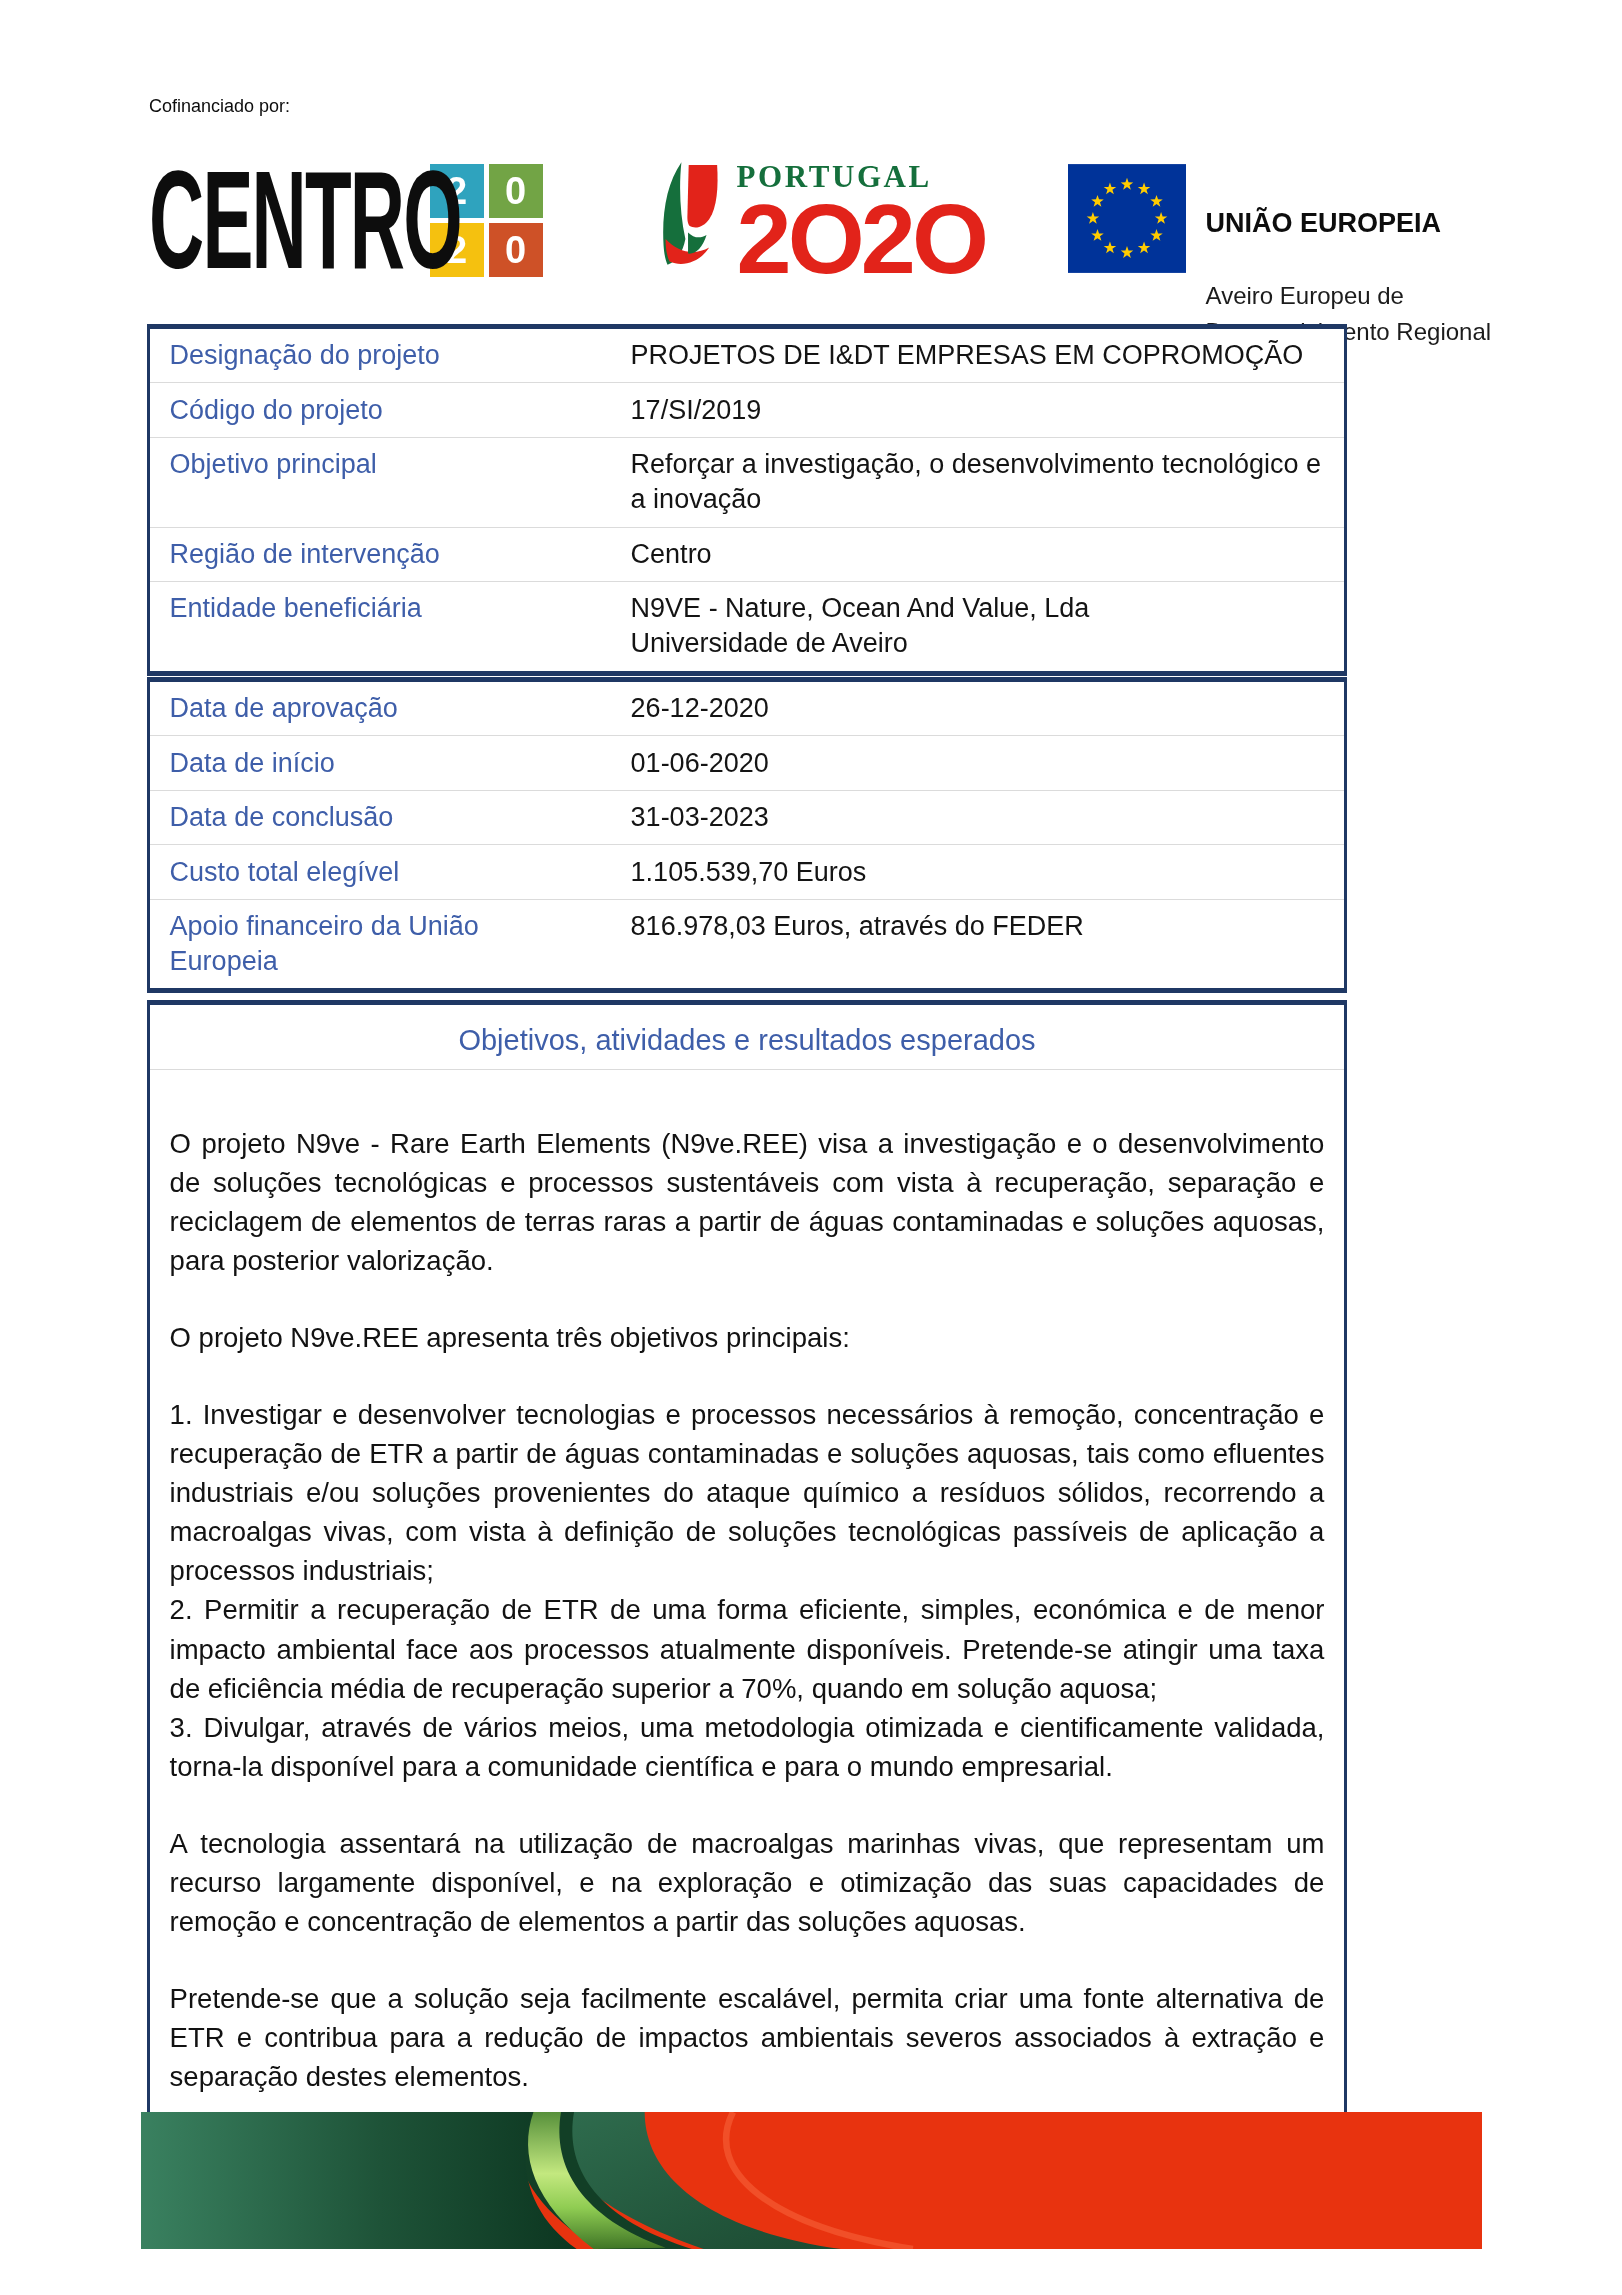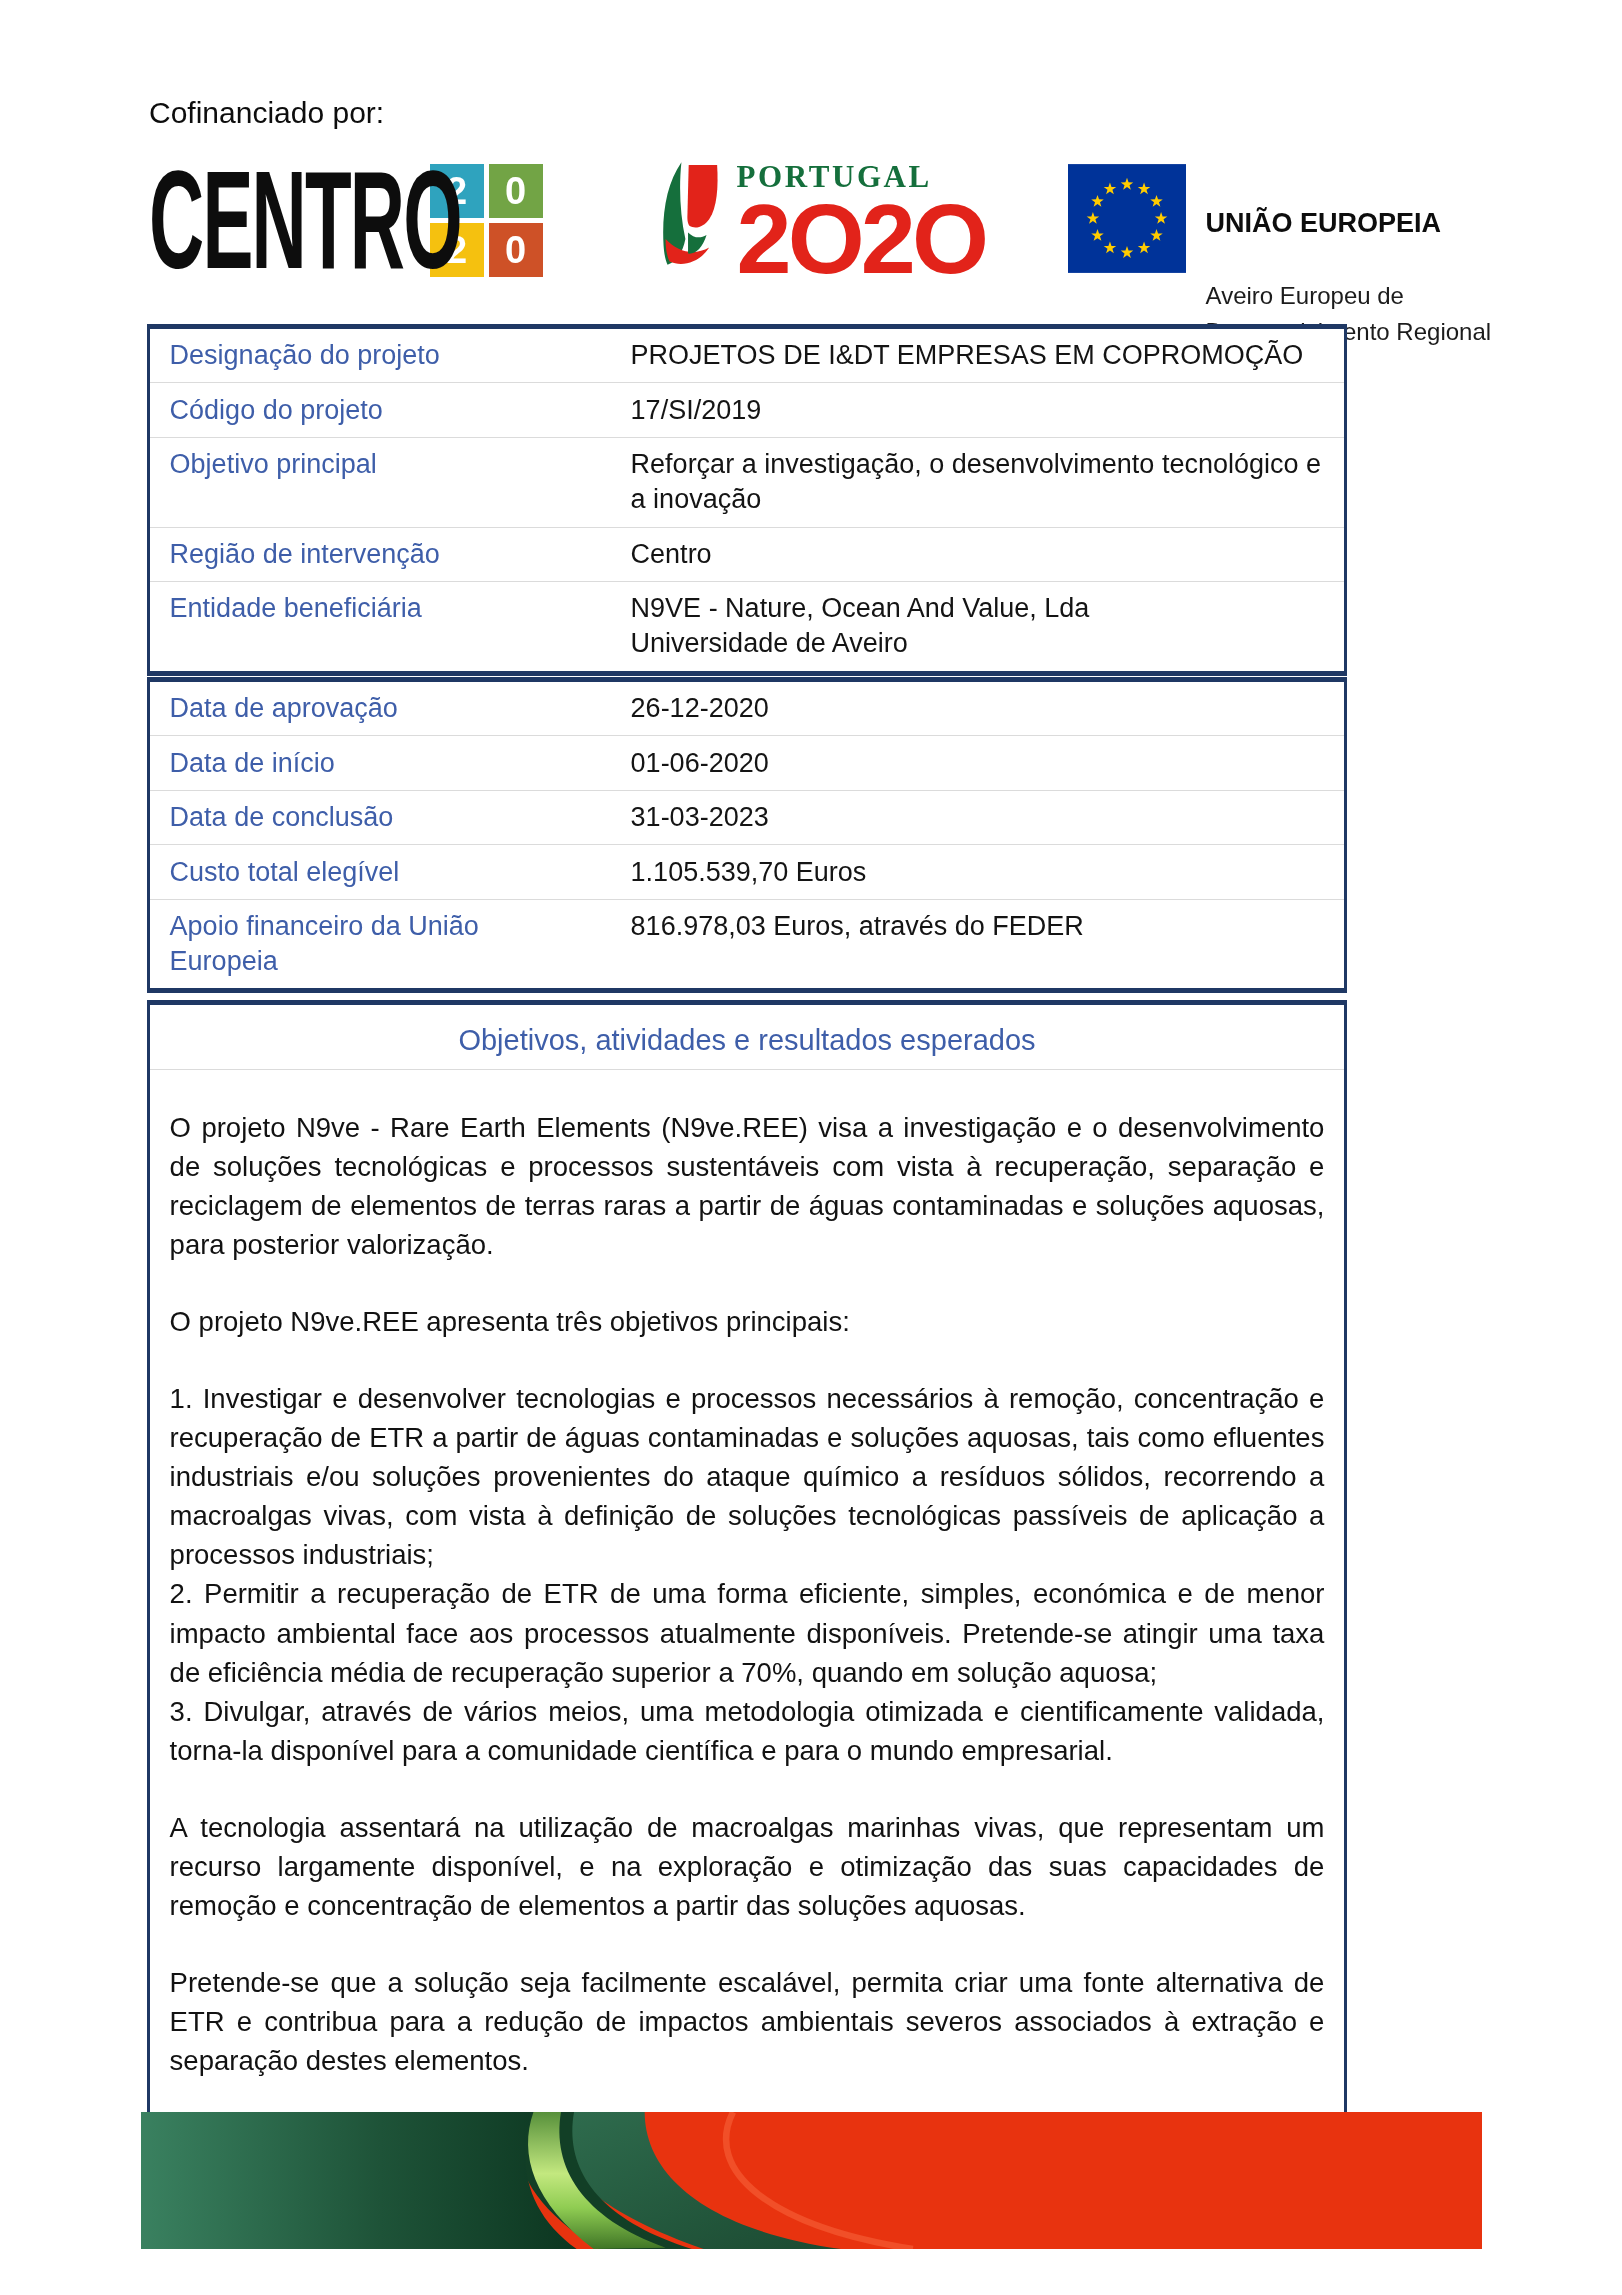--- a/index.html
+++ b/index.html
@@ -4,21 +4,21 @@
 <style>
   html,body{margin:0;padding:0;}
   body{
     width:1622px;height:2295px;position:relative;background:#ffffff;
     font-family:"Liberation Sans","DejaVu Sans",sans-serif;color:#141414;
     overflow:hidden;
   }
   .abs{position:absolute;}
 
   
-  #cofinanciado{left:149px;top:96px;font-size:30px;color:#0d0d0d;}
+  #cofinanciado{left:149px;top:96px;font-size:18px;color:#0d0d0d;}
 
   #logo-centro{left:149px;top:164px;display:flex;align-items:flex-start;}
   .centro-word-wrap{width:274px;height:113px;overflow:visible;}
   .centro-word{
     display:inline-block;font-size:139px;font-weight:900;letter-spacing:-3.3px;
     line-height:0.80;color:#0d0d0d;transform:scaleX(0.55);transform-origin:0 0;
     white-space:nowrap;
   }
   .centro-grid{display:grid;grid-template-columns:54px 54px;grid-auto-rows:54px;gap:5.2px;margin-left:6.5px;}
   .sq{display:flex;align-items:center;justify-content:center;font-weight:700;font-size:38px;color:#ffffff;}
@@ -48,21 +48,21 @@
   .lbl{color:#3E5EA9;max-width:419px;}
   .val{color:#141414;white-space:pre-line;}
 
   
   #box-objectives{top:1000px;}
   .obj-heading{
     text-align:center;color:#3E5EA9;font-size:29px;line-height:1;
     padding:21px 0 14px;border-bottom:1.3px solid #DBDBDB;
   }
   .obj-body{padding:38px 19.6px 34px;font-size:27.5px;line-height:1.42;text-align:justify;color:#121212;}
-  .obj-body p{margin:0 0 38px;}
+  .obj-body p{margin:16px 0 38px;}
   .obj-body p.item{margin:0;}
   .obj-body p.item-end{margin:0 0 38px;}
   .obj-body p.last{margin:0;}
 
   
   #footer-band{left:141px;top:2112px;width:1341px;height:137px;}
   #footer-band svg{display:block;width:100%;height:100%;}
 </style>
 </head>
 <body>

